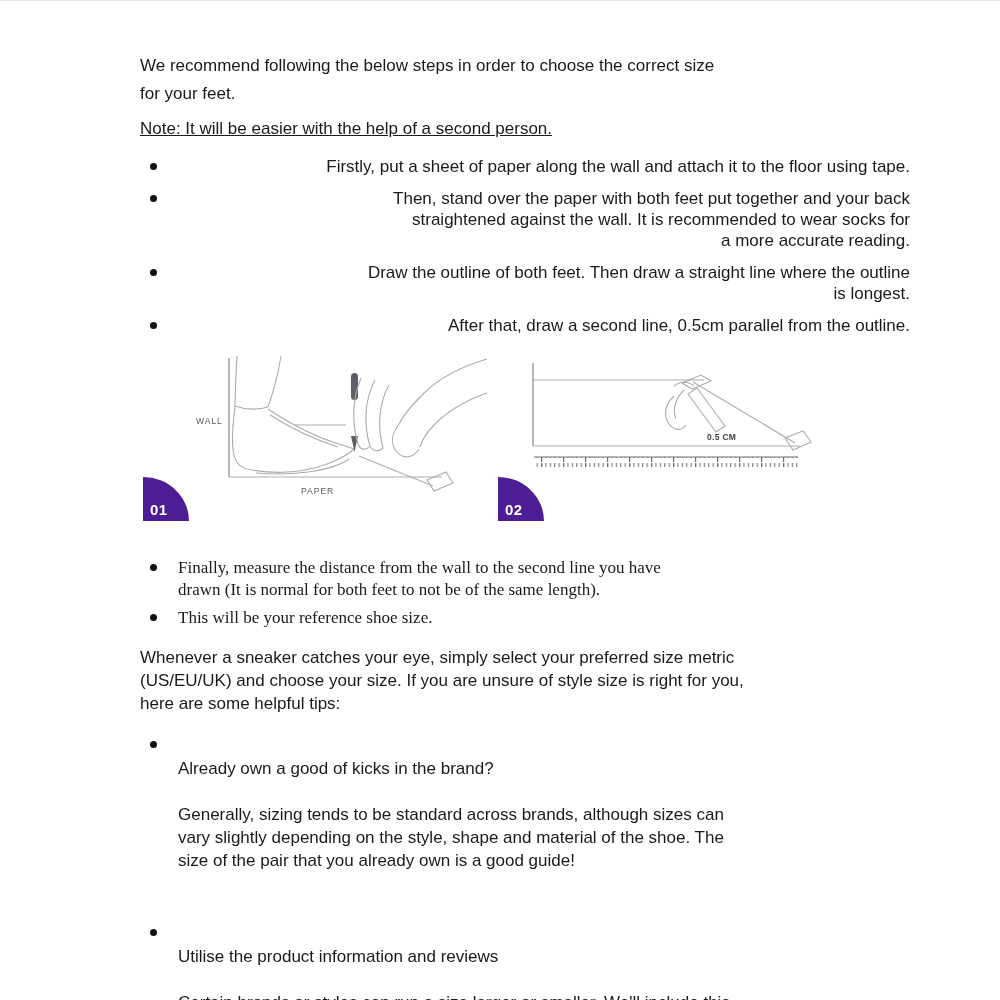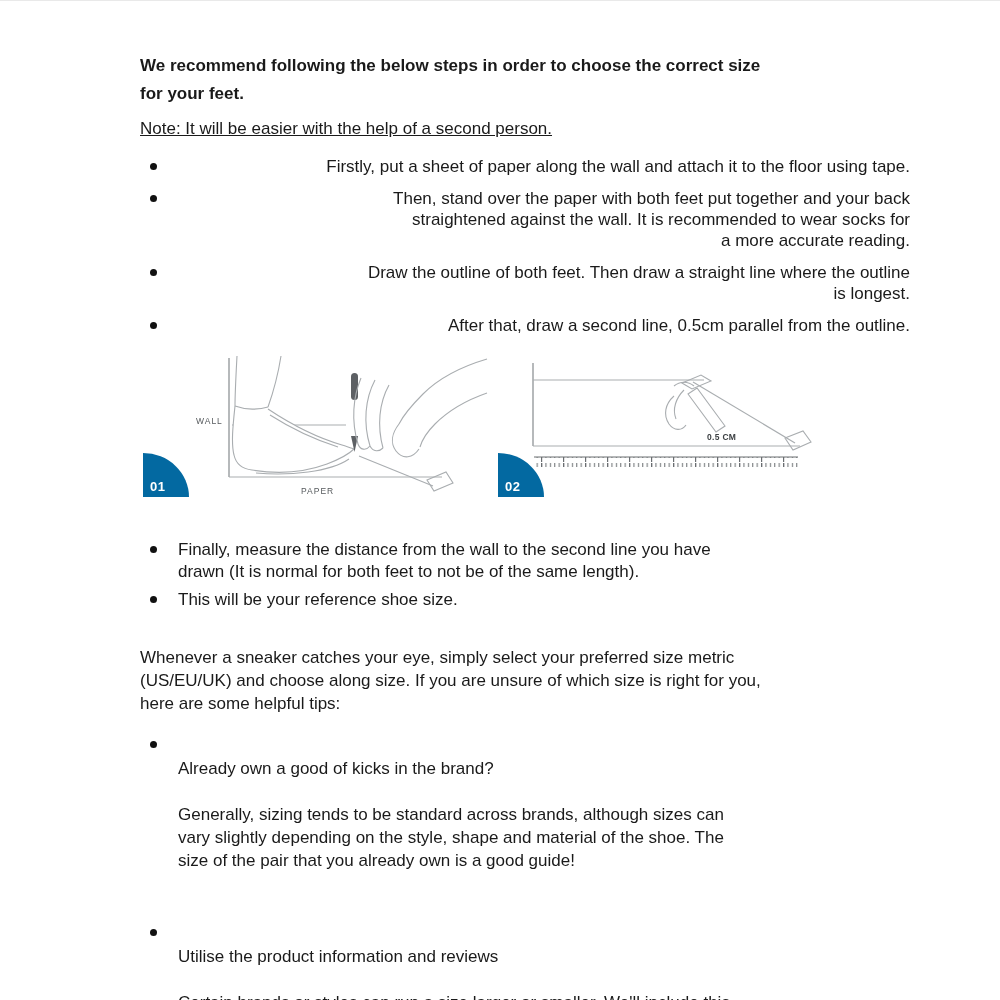--- a/index.html
+++ b/index.html
@@ -7,54 +7,54 @@
     position:relative;
     width:1000px; height:1000px;
     background:#ffffff;
     border-top:1px solid #e9e9e9;
     font-family:"Liberation Sans", sans-serif;
     color:#1a1a1a;
     overflow:hidden;
     box-sizing:border-box;
   }
   .para { position:absolute; left:140px; width:745px; font-size:17px; line-height:28px; white-space:pre-line; }
-  .intro { top:34px;font-weight:bold; }
+  .intro { top:34px; }
   .note  { top:97px;text-decoration:underline; }
   .tips-intro { top:628px; line-height:23px; width:760px; }
 
   ul.blist { position:absolute; left:140px; list-style:none; margin:0; padding:0; width:770px; }
   ul.blist li { position:relative; padding-left:38px; font-size:17px; white-space:pre-line; }
   ul.blist li::before {
     content:""; position:absolute; left:10px; top:7px;
     width:7px; height:7px; border-radius:50%; background:#111;
   }
   .steps { top:155px;text-align:right; }
   .steps li { line-height:21px; margin-bottom:11px; }
-  .results { top:538px; }
+  .results { top:556px;font-family:Liberation Serif, serif; }
   .results li { line-height:22px; margin-bottom:6px; }
   .results li::before { top:8px; }
   .tips { top:733px; }
   .tips li { line-height:23px; margin-bottom:27px; padding-left:40px; }
   .tips li::before { top:8px; }
   .tip-title, .tip-body { white-space:pre-line; }
 
   .diagrams { position:absolute; left:140px; top:352px; width:724px; height:160px; }
   .diagram { position:absolute; top:0; }
   .diagram-1 { left:0; width:350px; height:160px; }
   .diagram-2 { left:357px; width:346px; height:160px; }
   .diagram svg { display:block; }
   .dline { stroke:#a9adb0; stroke-width:1.1; fill:none; }
   .dline-dark { stroke:#8f9497; stroke-width:1.3; fill:none; }
   .dlabel { font-family:"Liberation Sans", sans-serif; font-size:8.5px; fill:#55595c; letter-spacing:1px; }
   .dlabel-bold { font-family:"Liberation Sans", sans-serif; font-size:8.5px; font-weight:bold; fill:#3c4043; letter-spacing:0.3px; }
   .badge {
-    position:absolute; left:3px; top:100px;
+    position:absolute; left:3px; top:124px;
     width:46px; height:44px; box-sizing:border-box;
-    background:#0369a1; border-radius:0 100% 0 0;
-    color:#ffffff; font-weight:bold; font-size:13px; letter-spacing:0.5px;
+    background:#4c1d95; border-radius:0 100% 0 0;
+    color:#ffffff; font-weight:bold; font-size:15px; letter-spacing:0.5px;
     display:flex; align-items:flex-end; padding:0 0 3px 7px;
   }
   .diagram-2 .badge { left:1px; }
 </style>
 </head>
 <body>
 
 <div class="page">
 
   <p class="para intro">We recommend following the below steps in order to choose the correct size
@@ -161,21 +161,21 @@
 
   </div>
 
   <ul class="blist results">
     <li>Finally, measure the distance from the wall to the second line you have
 drawn (It is normal for both feet to not be of the same length).</li>
     <li>This will be your reference shoe size.</li>
   </ul>
 
   <p class="para tips-intro">Whenever a sneaker catches your eye, simply select your preferred size metric
-(US/EU/UK) and choose along size. If you are unsure of which size is right for you,
+(US/EU/UK) and choose your size. If you are unsure of style size is right for you,
 here are some helpful tips:</p>
 
   <ul class="blist tips">
     <li>
       <div class="tip-title">Already own a good of kicks in the brand?</div>
       <div class="tip-body">Generally, sizing tends to be standard across brands, although sizes can
 vary slightly depending on the style, shape and material of the shoe. The
 size of the pair that you already own is a good guide!</div>
     </li>
     <li>

